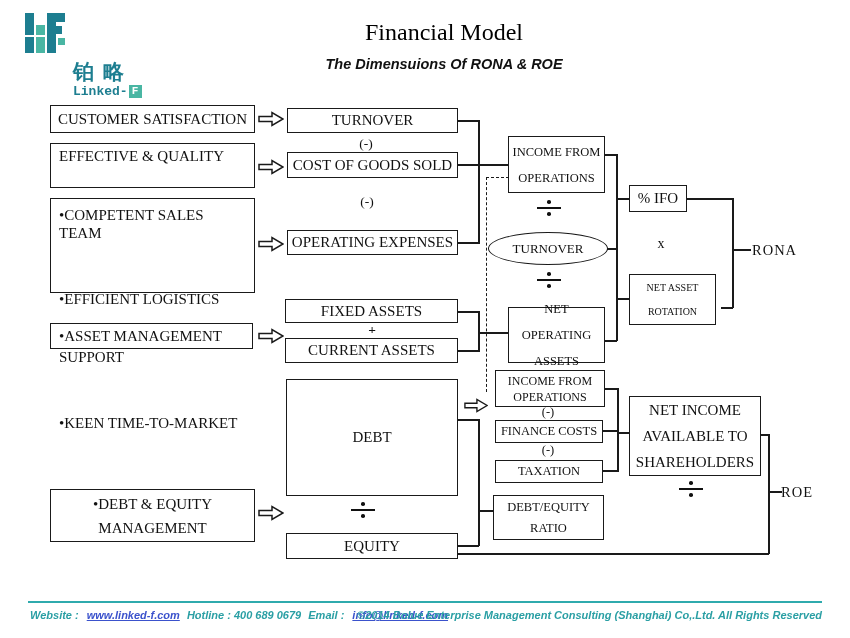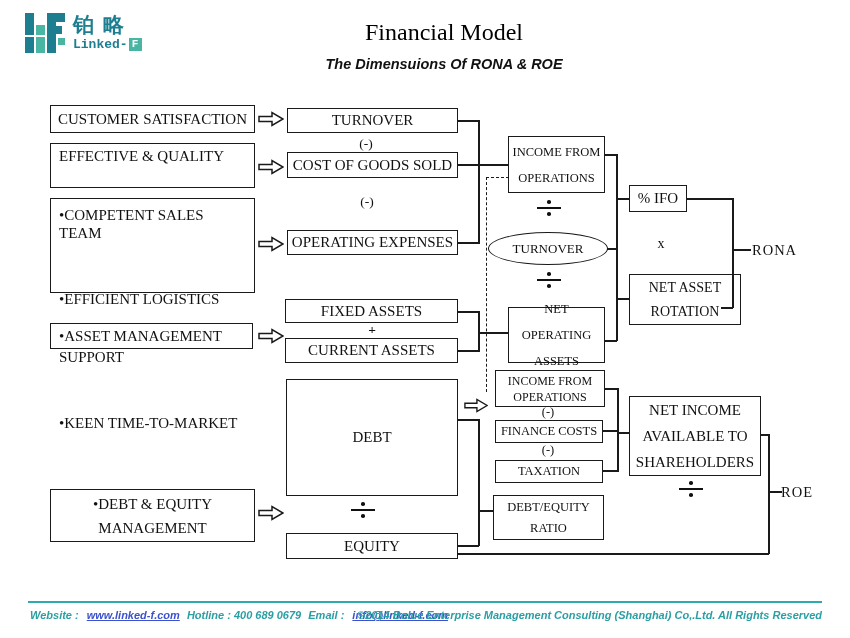--- a/index.html
+++ b/index.html
@@ -5,21 +5,21 @@
   html,body{margin:0;padding:0;background:#fff;}
   #canvas{position:relative;width:850px;height:638px;background:#fff;overflow:hidden;
           font-family:"Liberation Serif",serif;color:#111;}
 
   
   .logo{position:absolute;left:25px;top:13px;display:flex;align-items:flex-start;}
   .logo-mark{position:relative;width:40px;height:40px;}
   .logo-mark div{position:absolute;}
   .c-dark{background:#1d7e90;}
   .c-light{background:#49b6a3;}
-  .logo-text{margin-left:8px;}
+  .logo-text{margin-left:8px;margin-top:47px;}
   .brand-cn{font-family:"Liberation Sans",sans-serif;font-weight:bold;font-size:21px;
             color:#1d7e90;letter-spacing:9px;line-height:24px;}
   .brand-en{font-family:Liberation Mono, monospace;font-weight:bold;font-size:13px;
             color:#1d7e90;line-height:15px;display:flex;align-items:center;}
   .brand-f{display:inline-block;background:#49b6a3;color:#fff;font-size:11px;line-height:13px;
            width:13px;text-align:center;margin-left:1px;}
   .titlewrap{position:absolute;left:38px;top:19px;width:812px;text-align:center;}
   .title{font-size:24px;color:#000000;}
   .subtitle{margin-top:10px;font-family:"Liberation Sans",sans-serif;font-style:italic;
             font-weight:bold;font-size:14.5px;color:#111;}
@@ -159,21 +159,21 @@
   </div>
   <div class="box col" style="left:508px;top:307px;width:97px;height:56px;font-size:12.5px;line-height:26px;">
     <span>NET OPERATING</span>
     <span>ASSETS</span>
   </div>
 
   <div class="box" style="left:629px;top:185px;width:58px;height:27px;">
     <span>% IFO</span>
   </div>
   <div class="op" style="left:661px;top:236px;font-size:14px;">x</div>
-  <div class="box col" style="left:629px;top:274px;width:112px;height:51px;font-size:14px;line-height:24px;">
+  <div class="box col" style="left:629px;top:274px;width:87px;height:51px;font-size:10px;line-height:24px;">
     <span>NET ASSET</span>
     <span>ROTATION</span>
   </div>
   <div class="tag" style="left:752px;top:242px;">RONA</div>
 
   <div class="box col" style="left:495px;top:370px;width:110px;height:37px;font-size:12px;line-height:16px;">
     <span>INCOME FROM</span>
     <span>OPERATIONS</span>
   </div>
   <div class="op" style="left:548px;top:405px;font-size:12.5px;">(-)</div>

